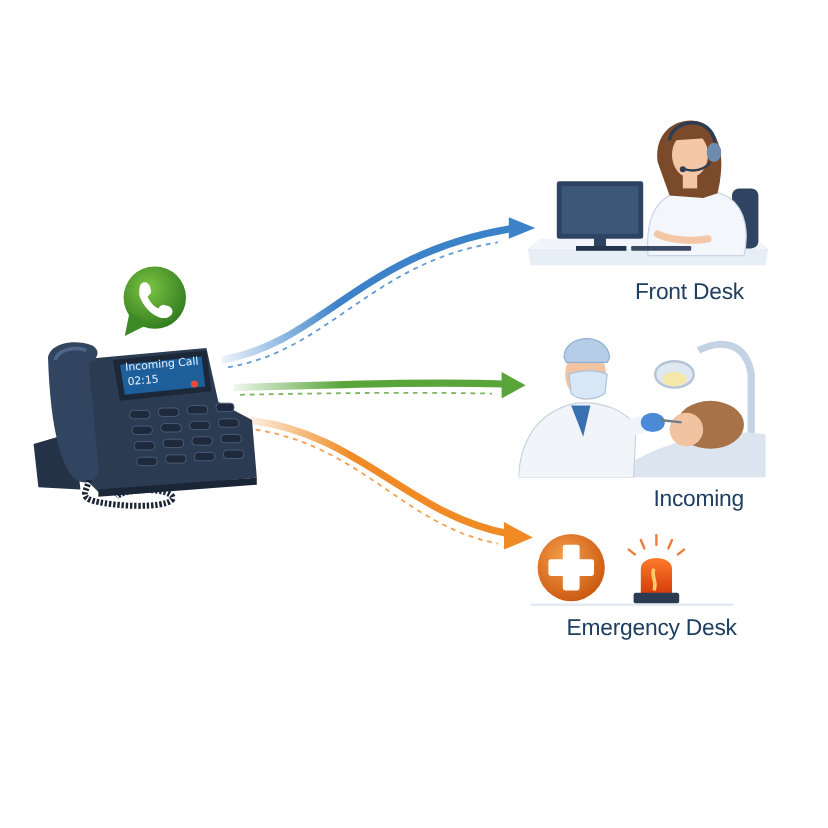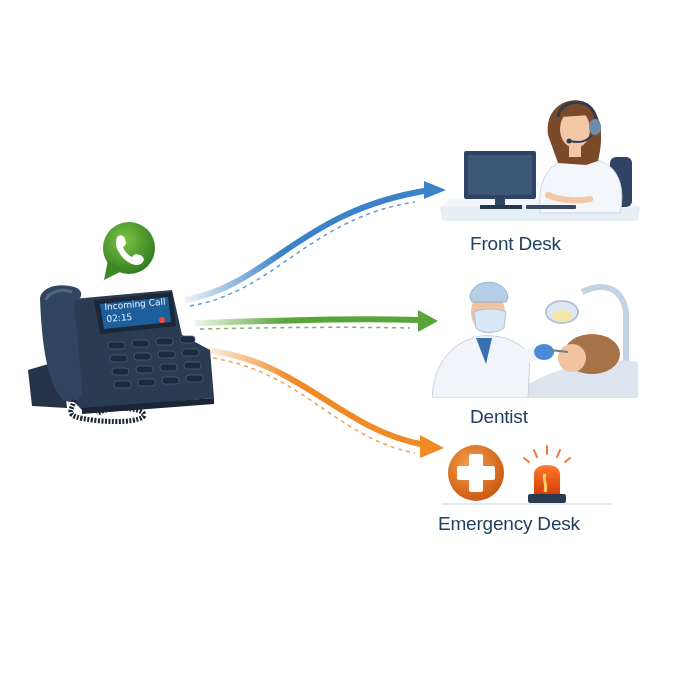--- a/index.html
+++ b/index.html
@@ -1,18 +1,18 @@
 <!DOCTYPE html>
 <html><head>
 <meta charset="utf-8">
 <style>
   html, body { margin: 0; padding: 0; background: #ffffff; }
   body { width: 690px; height: 690px; position: relative; overflow: hidden; font-family: "Liberation Sans", sans-serif; }
   .abs { position: absolute; }
-  .label { position: absolute; color: #1f3f60; font-size: 19px; font-weight: normal; letter-spacing: -0.2px; text-align: left; }
+  .label { position: absolute; color: #1f3f60; font-size: 19px; font-weight: normal; letter-spacing: -0.2px; text-align: right; }
   .screen-text { font-family: "DejaVu Sans", sans-serif; color: #e8f2ff; }
   svg { display: block; }
 </style>
 </head>
 <body>
 
 <svg class="abs" style="left:0;top:0" width="690" height="690">
   <defs>
     <linearGradient id="gBlue" x1="0" x2="1" y1="0" y2="0">
       <stop offset="0" stop-color="#3b82c8" stop-opacity="0.1"></stop>
@@ -152,21 +152,21 @@
     <ellipse cx="56" cy="40" rx="17" ry="21" fill="#f2c3a0"></ellipse>
     <path d="M38,26 C38,6 74,4 76,26 L74,30 L40,30 Z" fill="#b5cde6" stroke="#8fb0d2"></path>
 
     <path d="M42,40 C50,36 68,36 74,40 L72,56 C64,62 50,62 44,56 Z" fill="#d7e7f6" stroke="#a8c2dc"></path>
 
     <path d="M60,100 C80,90 96,82 110,80" stroke="#f1f5fa" stroke-width="14" fill="none" stroke-linecap="round"></path>
     <ellipse cx="112" cy="80" rx="10" ry="8" fill="#4a8ad6"></ellipse>
     <line x1="118" y1="78" x2="136" y2="80" stroke="#6d7c8c" stroke-width="2"></line>
   </svg>
 </div>
-<div class="label" style="left:470px;top:406px;width:150px">Dentist</div>
+<div class="label" style="left:470px;top:406px;width:150px">Incoming</div>
 
 <div class="abs" style="left:442px;top:440px;width:170px;height:66px">
   <svg width="170" height="66" viewBox="0 0 170 66">
     <defs>
       <radialGradient id="org" cx="0.4" cy="0.35" r="0.7">
         <stop offset="0" stop-color="#f5a04a"></stop>
         <stop offset="1" stop-color="#c9560f"></stop>
       </radialGradient>
       <linearGradient id="siren" x1="0" x2="0" y1="0" y2="1">
         <stop offset="0" stop-color="#ff7a2a"></stop>

